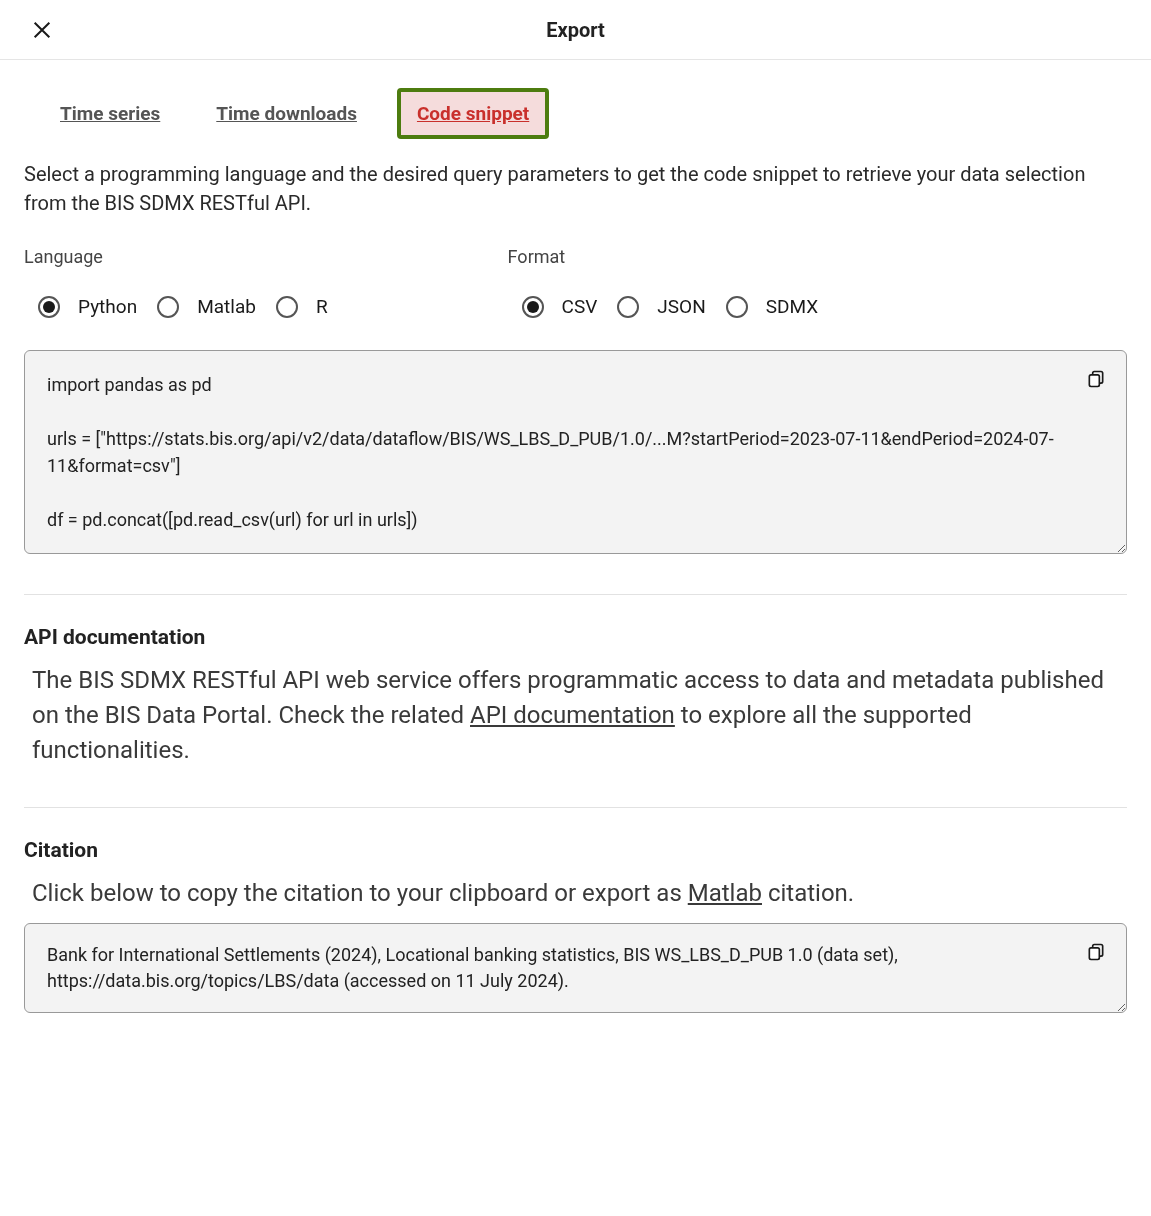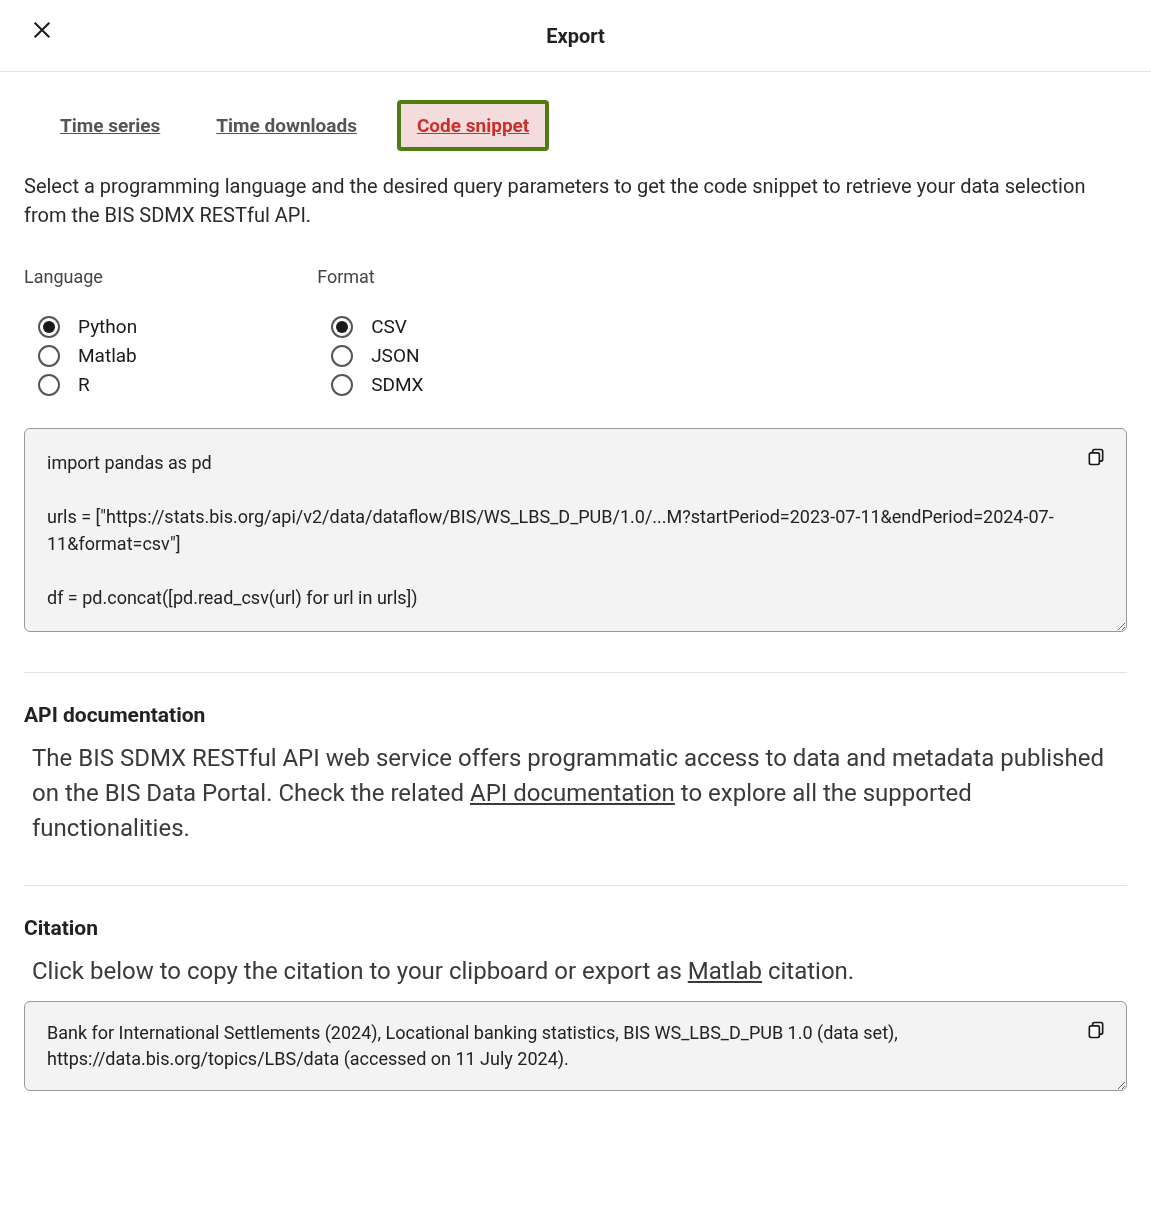--- a/index.html
+++ b/index.html
@@ -5,21 +5,21 @@
   * { box-sizing: border-box; }
   body {
     margin: 0;
     font-family: -apple-system, BlinkMacSystemFont, "Segoe UI", Roboto, Helvetica, Arial, sans-serif;
     color: #1a1a1a;
     background: #fff;
     width: 1151px;
   }
   .header {
     position: relative;
-    height: 72px;
+    height: 60px;
     border-bottom: 1px solid #e5e5e5;
     display: flex;
     align-items: center;
     justify-content: center;
   }
   .close-btn {
     position: absolute;
     left: 28px;
     top: 16px;
     width: 28px;
@@ -61,29 +61,29 @@
   }
   .description {
     margin-top: 21px;
     font-size: 20px;
     line-height: 1.45;
     color: #2a2a2a;
   }
   .param-row {
     display: flex;
     gap: 180px;
-    margin-top: 36px;
+    margin-top: 28px;
   }
   .param-col { }
   .param-label {
     font-size: 18px;
     color: #444;
     margin-bottom: 28px;
   }
-  .radio-group { display: flex; flex-direction: column; gap: 6px; margin-left: 14px; }
+  .radio-group { display: flex; flex-direction: row; gap: 20px; margin-left: 14px; }
   .radio-item {
     display: flex;
     align-items: center;
     gap: 18px;
     cursor: pointer;
     font-size: 19px;
   }
   .radio-circle {
     width: 22px; height: 22px;
     border: 2px solid #555;

